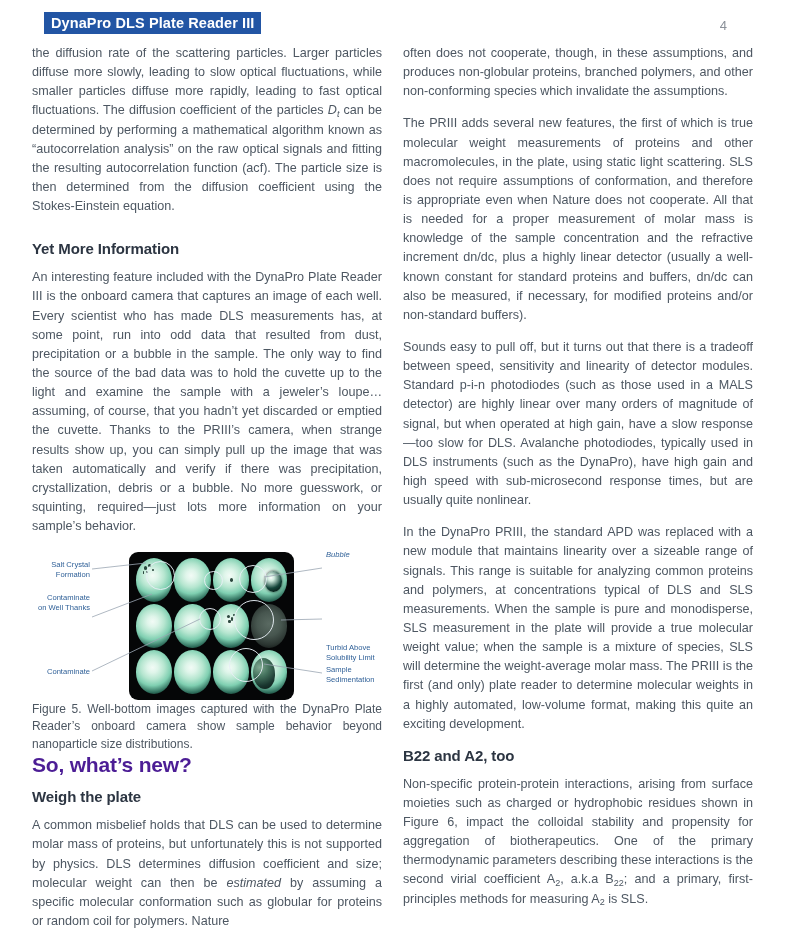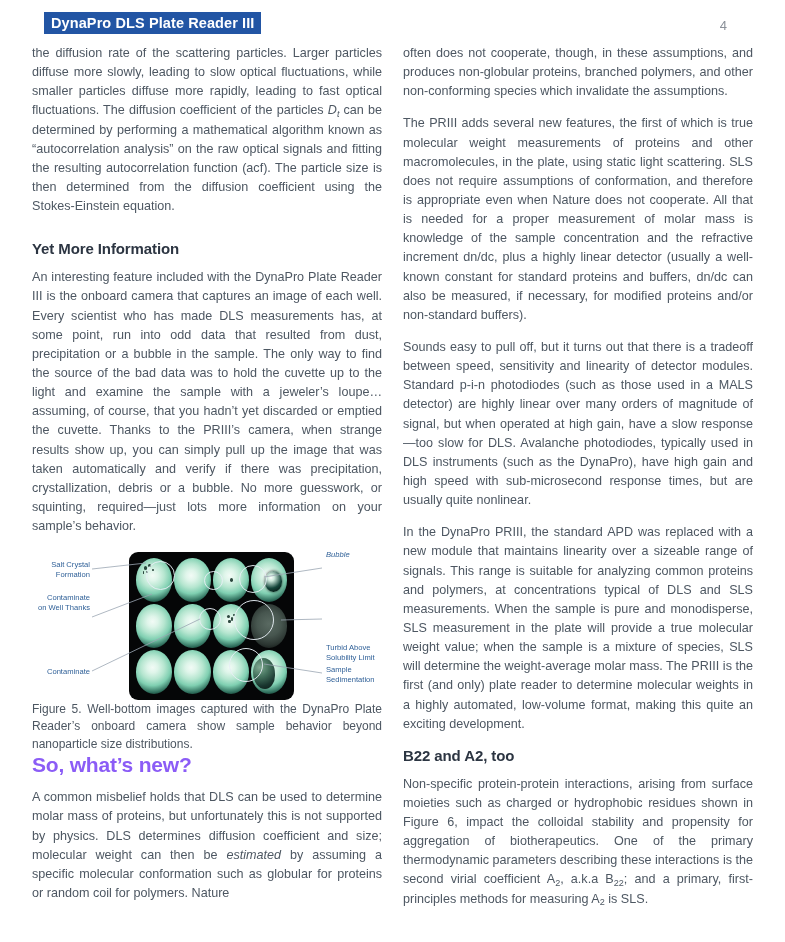--- a/index.html
+++ b/index.html
@@ -73,21 +73,21 @@
     text-justify: inter-word;
     color: #4d5762;
     hyphens: none;
   }
   p.body-text.tight { margin-bottom: 0; }
 
   h2.section-title {
     margin: 9px 0 11px 0;
     font-size: 21px;
     font-weight: bold;
-    color: #8b5cf6;
+    color: #4c1d95;
     letter-spacing: -0.2px;
   }
   h3.sub-title {
     margin: 6px 0 11px 0;
     font-size: 15px;
     font-weight: bold;
     color: #2c3542;
     letter-spacing: -0.1px;
   }
   h3.sub-title.first { margin-top: 24px; }
@@ -313,20 +313,21 @@
       <div class="fig-label right" style="left:294px;top:116px;width:56px;">
         <div>Sample</div>
         <div>Sedimentation</div>
       </div>
 
       <figcaption class="fig-caption">Figure 5. Well-bottom images captured with the DynaPro Plate Reader’s onboard camera show sample behavior beyond nanoparticle size distributions.</figcaption>
     </figure>
 
     <h2 class="section-title" style="margin-top:22px;">So, what’s new?</h2>
 
+    <h3 class="sub-title">Weigh the plate</h3>
 
     <p class="body-text tight"><span>A common misbelief holds that DLS can be used to determine molar mass of proteins, but unfortunately this is not supported by physics. DLS determines diffusion coefficient and size; molecular weight can then be </span><span class="italic">estimated</span><span> by assuming a specific molecular conformation such as globular for proteins or random coil for polymers. Nature</span></p>
   </div>
 
   <div class="column">
 
     <p class="body-text">often does not cooperate, though, in these assumptions, and produces non-globular proteins, branched polymers, and other non-conforming species which invalidate the assumptions.</p>
 
     <p class="body-text">The PRIII adds several new features, the first of which is true molecular weight measurements of proteins and other macromolecules, in the plate, using static light scattering. SLS does not require assumptions of conformation, and therefore is appropriate even when Nature does not cooperate. All that is needed for a proper measurement of molar mass is knowledge of the sample concentration and the refractive increment dn/dc, plus a highly linear detector (usually a well-known constant for standard proteins and buffers, dn/dc can also be measured, if necessary, for modified proteins and/or non-standard buffers).</p>
 

